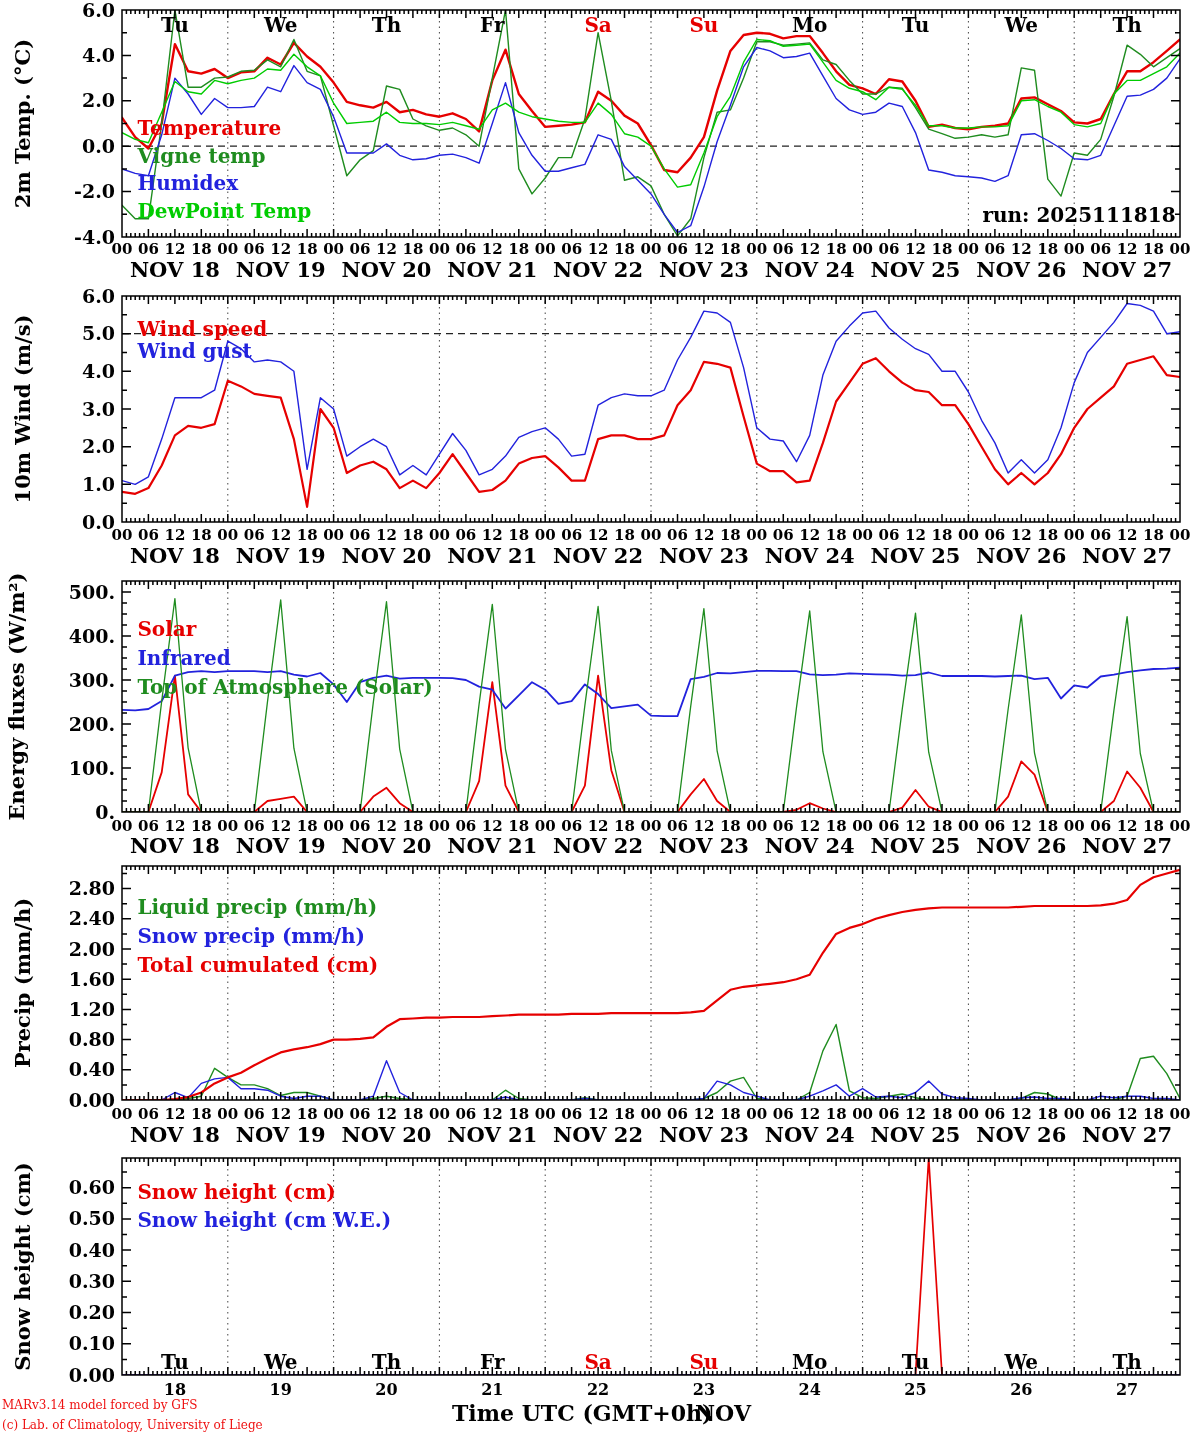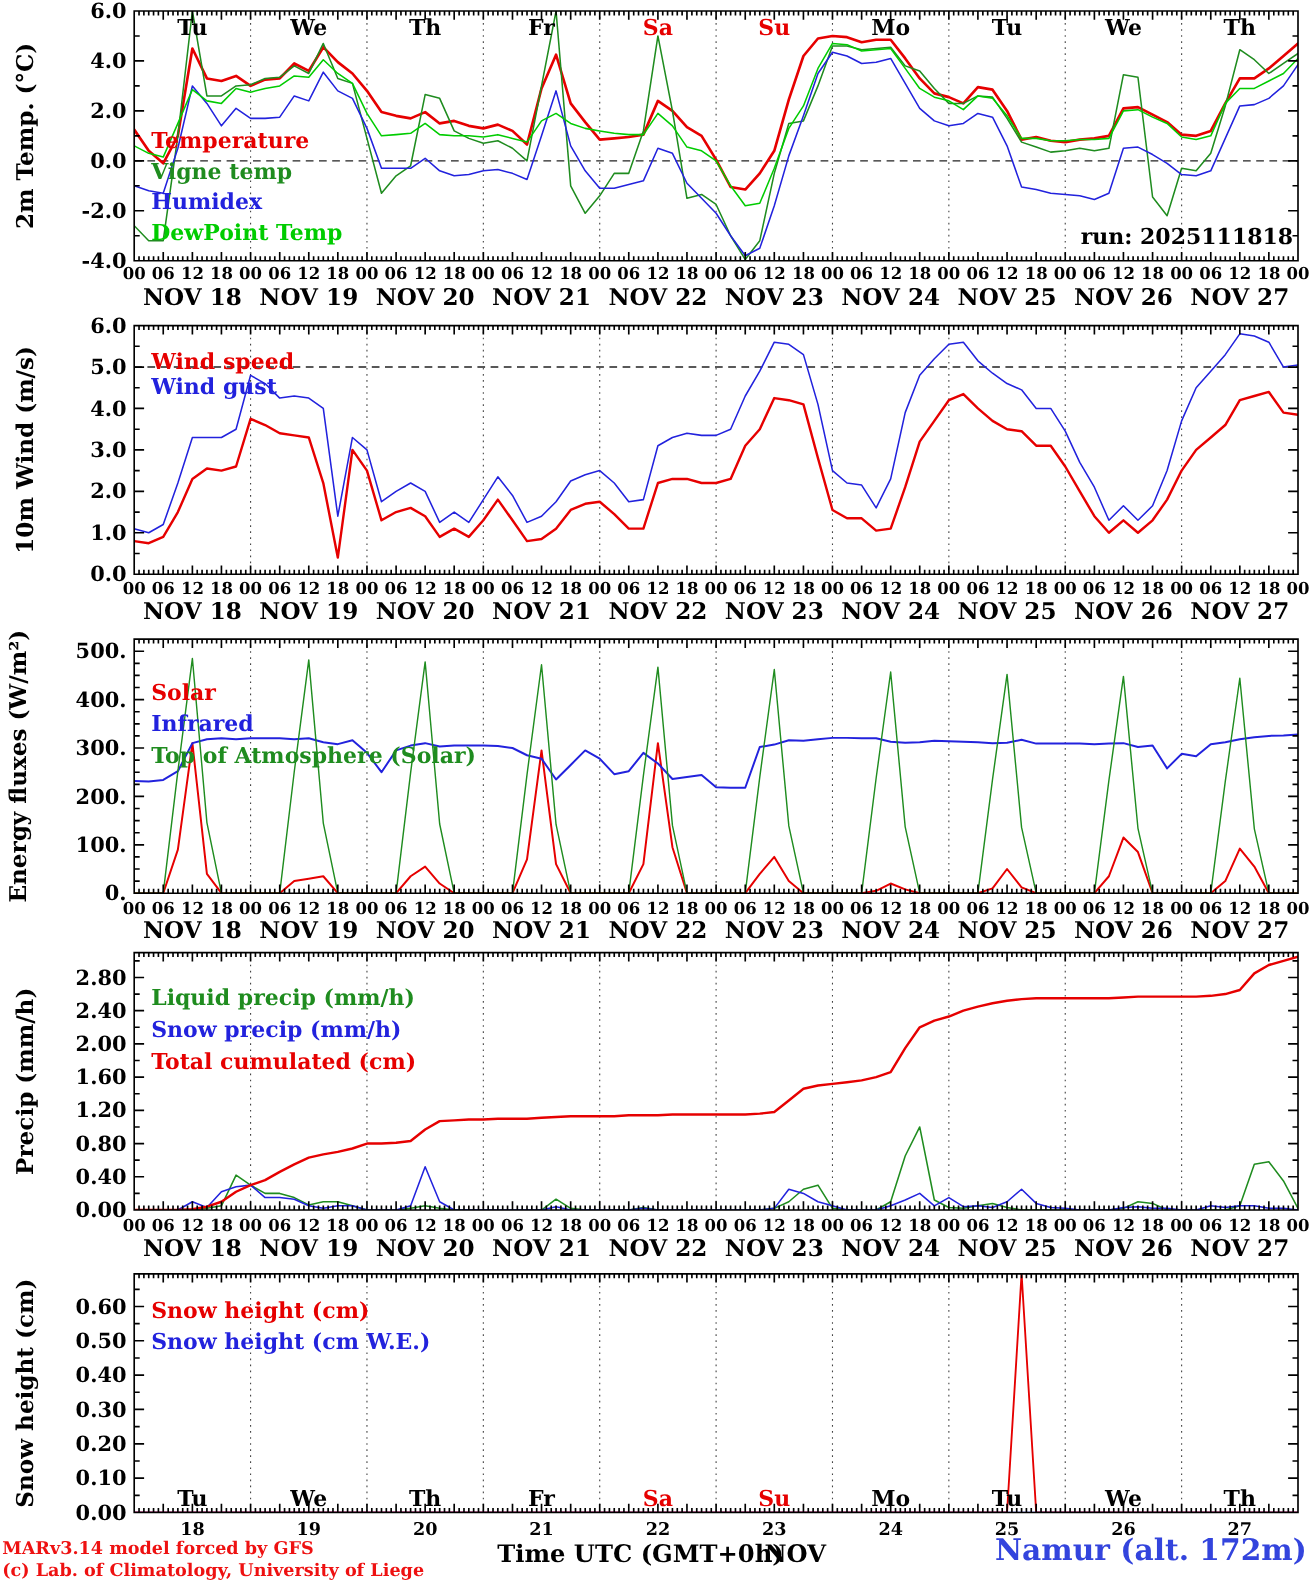--- a/index.html
+++ b/index.html
@@ -1,20 +1,20 @@
 <!DOCTYPE html>
 <html><head>
 <meta charset="utf-8">
 <style>
   html,body{margin:0;padding:0;background:#ffffff;}
   .wrap{position:relative;width:1194px;height:1440px;background:#fff;
         font-family:"DejaVu Serif",serif;overflow:hidden;}
   .panel{position:absolute;left:0;}
   .overlay{position:absolute;white-space:nowrap;}
-  .credit{color:#ee1111;font-size:16px;font-weight:700;}
+  .credit{color:#ee1111;font-size:12px;font-weight:400;}
   .xtitle{color:#000;font-size:22px;font-weight:600;}
   .station{color:#3344dd;font-size:27px;font-weight:600;}
 </style>
 </head>
 <body>
 
 <div class="wrap">
   <svg id="panel-0" class="panel" width="1194" height="285" viewBox="0 0 1194 285" style="top: 0px;">
       <defs>
         <clipPath id="clip0">
@@ -412,14 +412,13 @@
       <text x="1021.3" y="223.8863309352518" fill="#000" font-size="20" font-weight="600" text-anchor="middle" font-family="DejaVu Serif, serif">We</text>
       <text x="1127.1" y="223.8863309352518" fill="#000" font-size="20" font-weight="600" text-anchor="middle" font-family="DejaVu Serif, serif">Th</text>
       <text x="137.42916666666667" y="53.58992805755395" fill="#e60000" font-size="20" font-weight="600" text-anchor="start" font-family="DejaVu Serif, serif">Snow height (cm)</text>
       <text x="137.42916666666667" y="81.69064748201438" fill="#2222dd" font-size="20" font-weight="600" text-anchor="start" font-family="DejaVu Serif, serif">Snow height (cm W.E.)</text>
     </svg>
 
   <div class="overlay credit" style="left:2px;top:1398px;">MARv3.14 model forced by GFS</div>
   <div class="overlay credit" style="left:2px;top:1418px;">(c) Lab. of Climatology, University of Liege</div>
   <div class="overlay xtitle" style="left:452px;top:1400px;">Time UTC (GMT+0h)</div>
   <div class="overlay xtitle" style="left:684px;top:1400px;margin-left:11px;">NOV</div>
-  <div class="overlay station" style="left:880px;top:1394px;width:308px;text-align:right;">Namur (alt. 172m)</div>
 </div>
 
 </body></html>

